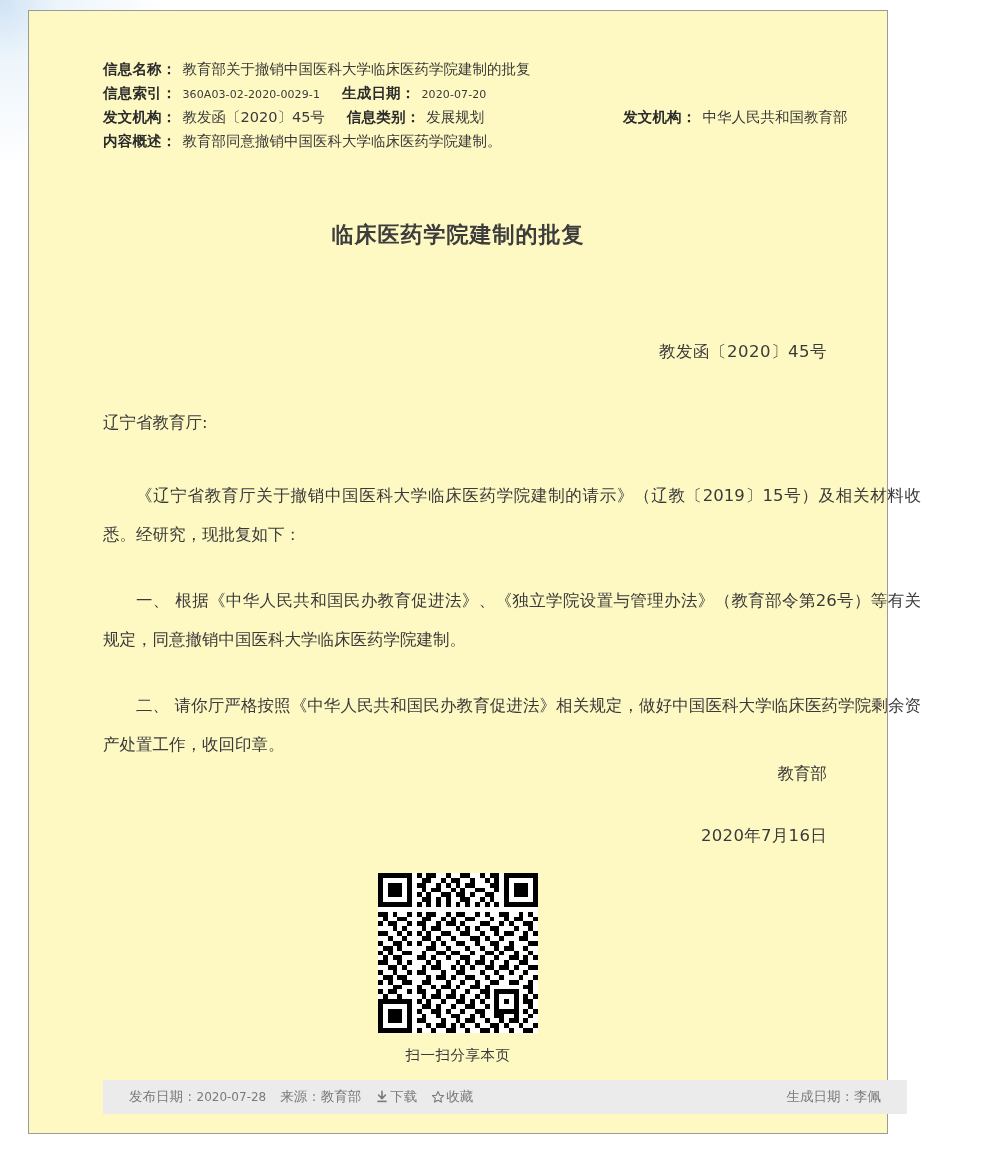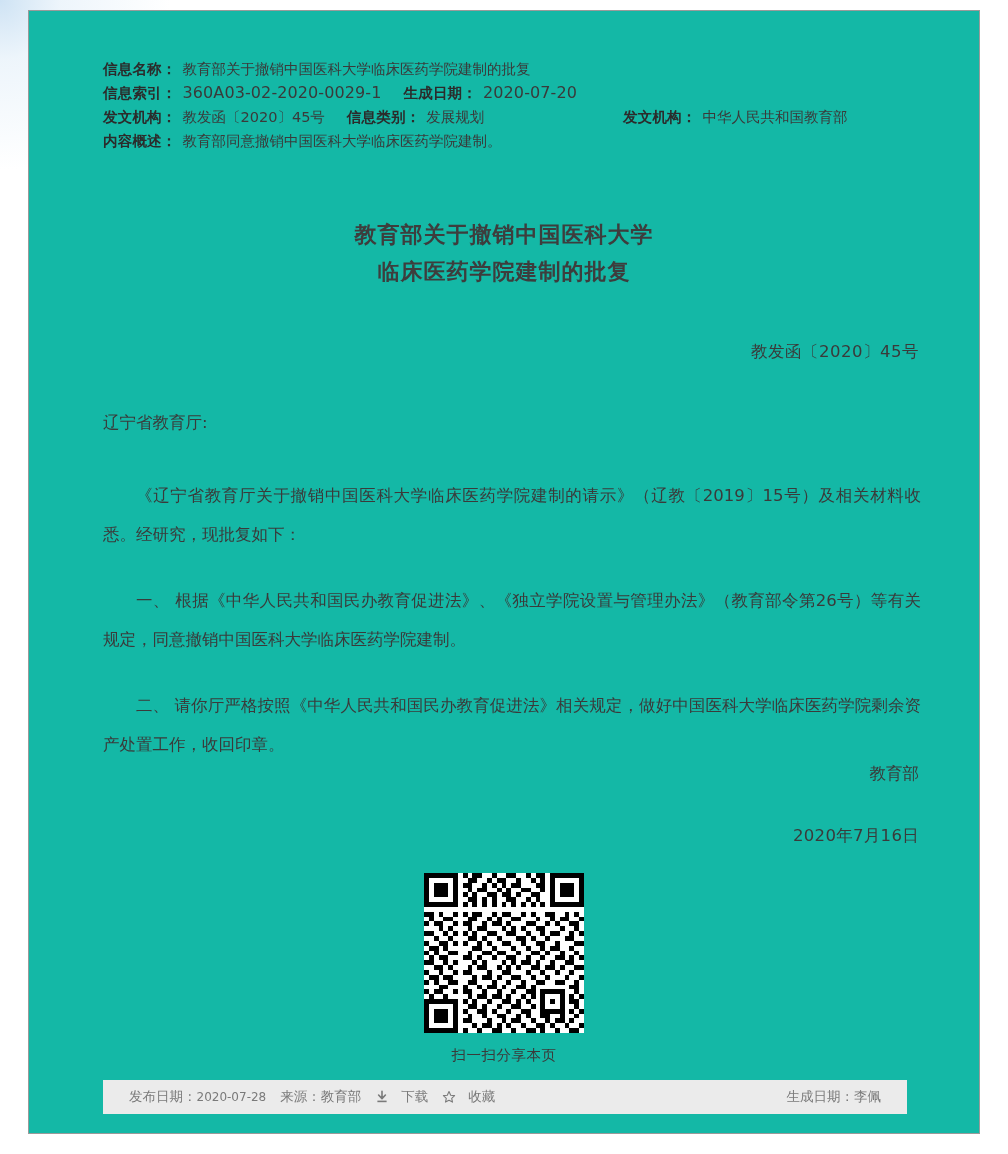--- a/index.html
+++ b/index.html
@@ -18,23 +18,23 @@
     position: absolute;
     left: 0; top: 0;
     width: 1008px; height: 1154px;
     background:
       radial-gradient(circle at 0px 0px, rgba(198,222,242,0.85) 0px, rgba(216,233,247,0.45) 60px, rgba(255,255,255,0) 170px);
   }
   .doc-card {
     position: absolute;
     left: 28px;
     top: 10px;
-    width: 952px;
+    width: 860px;
     height: 1124px;
-    background: #14b8a6;
+    background: #fef9c3;
     border: 1px solid #9a9a9a;
     box-sizing: border-box;
   }
   .doc-inner {
     position: relative;
     width: 100%;
     height: 100%;
   }
 
   
@@ -55,21 +55,21 @@
   .meta-label {
     font-weight: bold;
     color: #2b2b2b;
     letter-spacing: 0.2px;
   }
   .meta-value {
     color: #3a3a3a;
     margin-left: 6px;
   }
   .meta-value.ascii {
-    font-size: 16px;
+    font-size: 11px;
     letter-spacing: 0.1px;
   }
   .meta-gap {
     display: inline-block;
     width: 22px;
   }
   .meta-agency {
     position: absolute;
     left: 520px;
     top: 24px;
@@ -190,21 +190,21 @@
     align-items: center;
   }
   .f-sep { display: inline-block; width: 14px; }
   .f-date-val, .f-src-val { color: #7a7a7a; }
   .f-date-val { font-size: 12px; }
   .footer-link {
     color: #7a7a7a;
     text-decoration: none;
     display: inline-flex;
     align-items: center;
-    gap: 12px;
+    gap: 1px;
   }
   .footer-icon {
     display: inline-block;
     width: 14px;
     height: 14px;
     line-height: 0;
   }
   .footer-right {
     white-space: nowrap;
     color: #7a7a7a;
@@ -233,21 +233,20 @@
         <span class="meta-label">发文机构：</span><span class="meta-value">教发函〔2020〕45号</span><span class="meta-gap"></span><span class="meta-label">信息类别：</span><span class="meta-value">发展规划</span>
       </div>
 
       <div class="meta-row">
         <span class="meta-label">内容概述：</span><span class="meta-value">教育部同意撤销中国医科大学临床医药学院建制。</span>
       </div>
 
     </div>
 
     <div class="doc-title">
-      <div>教育部关于撤销中国医科大学</div>
       <div>临床医药学院建制的批复</div>
     </div>
 
     <div class="doc-number">教发函〔2020〕45号</div>
 
     <div class="body-wrap">
       <p class="recipient">辽宁省教育厅:</p>
       <p class="body-para">《辽宁省教育厅关于撤销中国医科大学临床医药学院建制的请示》（辽教〔2019〕15号）及相关材料收悉。经研究，现批复如下：</p>
       <p class="body-para">一、 根据《中华人民共和国民办教育促进法》、《独立学院设置与管理办法》（教育部令第26号）等有关规定，同意撤销中国医科大学临床医药学院建制。</p>
       <p class="body-para">二、 请你厅严格按照《中华人民共和国民办教育促进法》相关规定，做好中国医科大学临床医药学院剩余资产处置工作，收回印章。</p>

